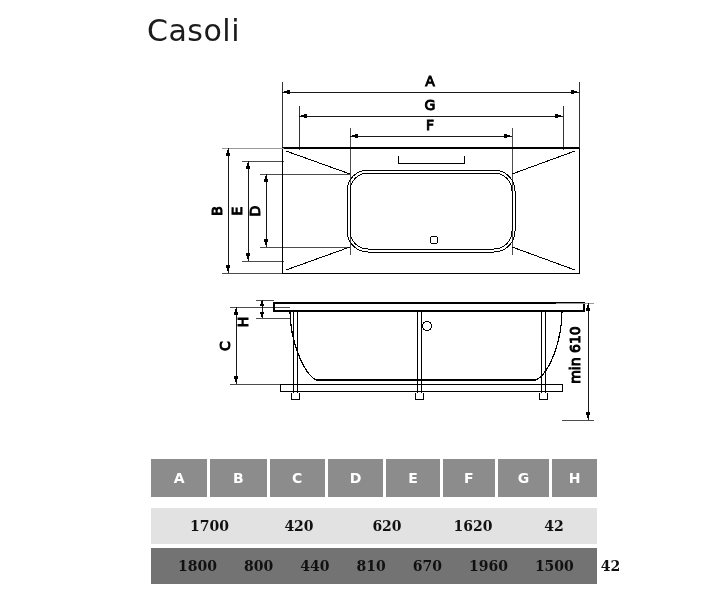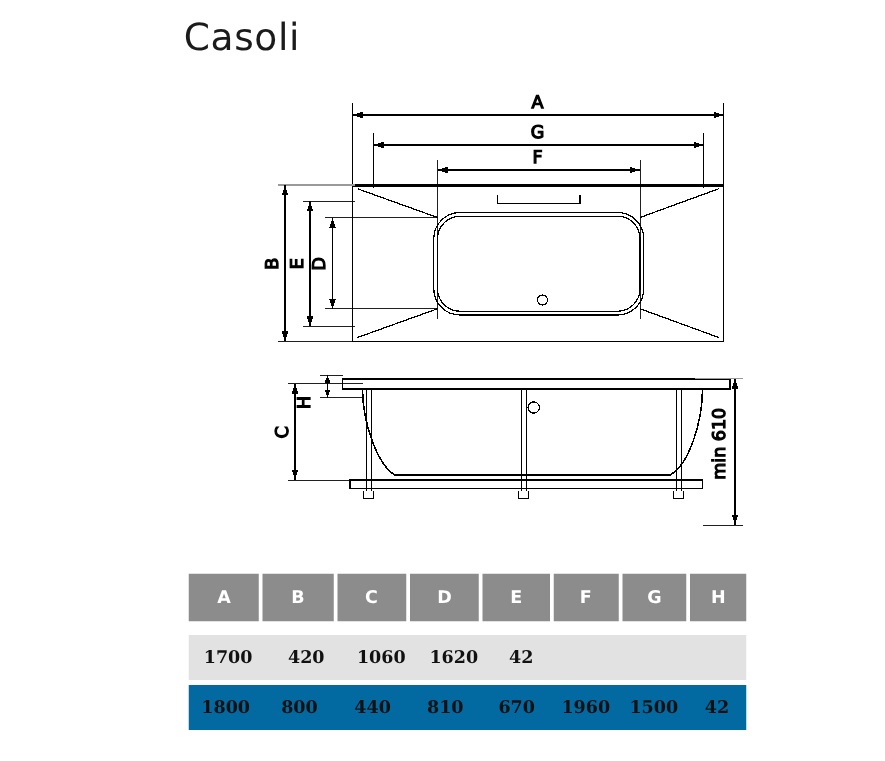--- a/index.html
+++ b/index.html
@@ -64,30 +64,31 @@
     margin-right: 3px;
     font-family: "DejaVu Sans", sans-serif;
   }
   .tbl-head .cell:last-child { margin-right: 0; }
   .tbl-body-row {
     background: #e2e2e2;
     height: 36px;
     margin-bottom: 4px;
   }
   .tbl-body-row.alt {
-    background: #0369a1;
+    background: #737373;
   }
   .tbl-body-row .cell {
     height: 36px;
     line-height: 36px;
     text-align: center;
     font-size: 14px;
     font-weight: bold;
     color: #111111;
     font-family: "DejaVu Serif", serif;
+    margin-left: 27px;
   }
   .c0 { width: 63px; }
   .c1 { width: 63px; }
   .c2 { width: 62px; }
   .c3 { width: 62px; }
   .c4 { width: 60px; }
   .c5 { width: 58px; }
   .c6 { width: 58px; }
   .c7 { width: 50px; }
   svg text {
@@ -221,21 +222,21 @@
       <div class="cell c3">D</div>
       <div class="cell c4">E</div>
       <div class="cell c5">F</div>
       <div class="cell c6">G</div>
       <div class="cell c7">H</div>
     </div>
 
     <div class="tbl-row tbl-body-row">
       <div class="cell c0">1700</div>
       <div class="cell c3">420</div>
-      <div class="cell c5">1060</div>
+      <div class="cell c4">620</div>
       <div class="cell c6">1620</div>
       <div class="cell c7">42</div>
     </div>
 
     <div class="tbl-row tbl-body-row alt">
       <div class="cell c0">1800</div>
       <div class="cell c1">800</div>
       <div class="cell c2">440</div>
       <div class="cell c3">810</div>
       <div class="cell c4">670</div>

